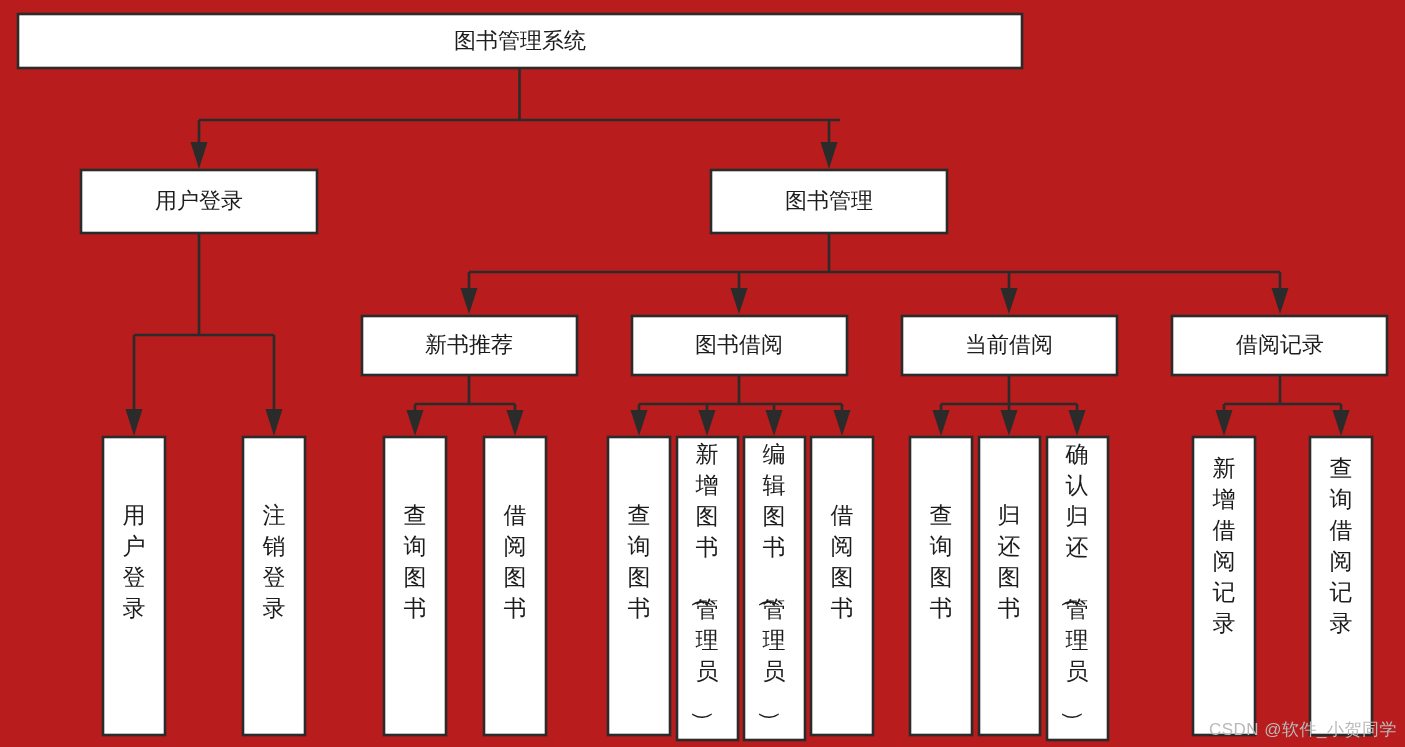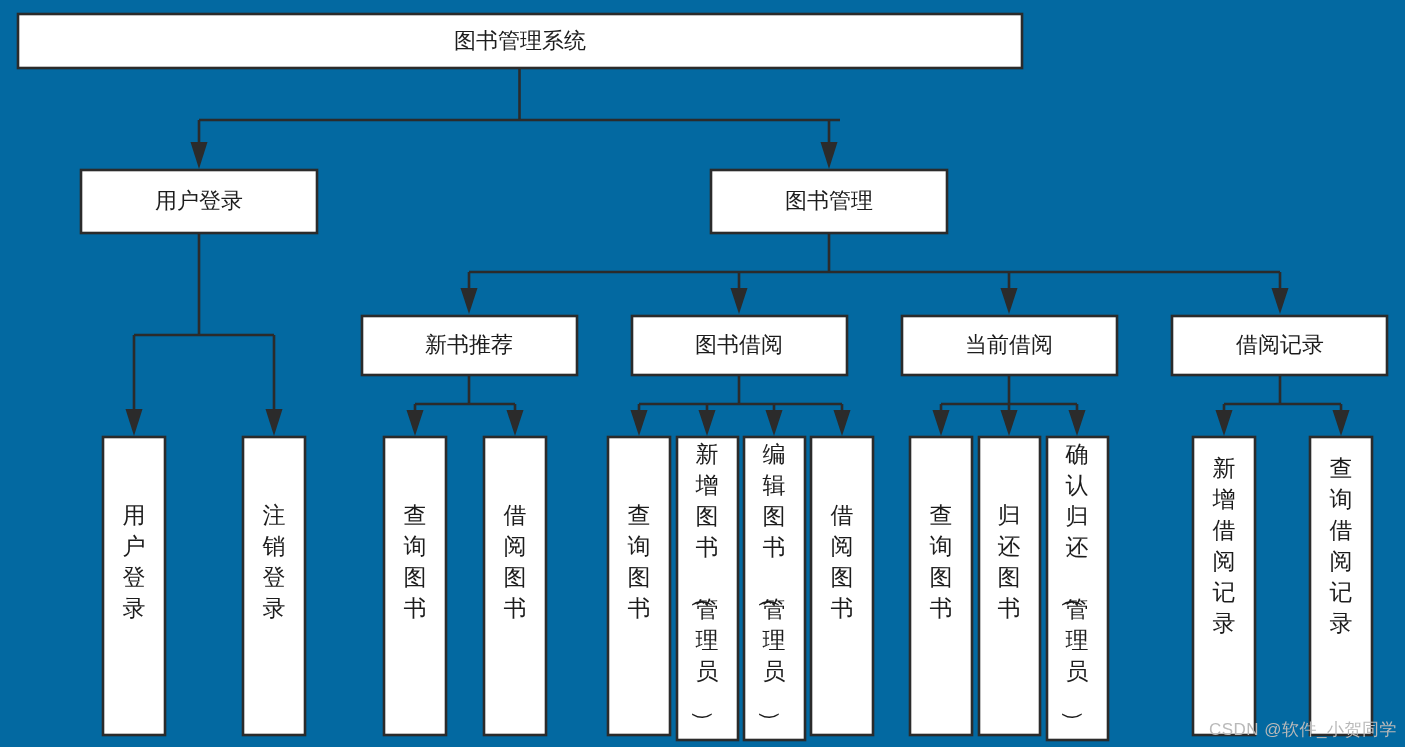--- a/index.html
+++ b/index.html
@@ -10,21 +10,21 @@
   body {
     width: 1405px;
     height: 747px;
     font-family: "Liberation Sans", "DejaVu Sans", sans-serif;
     overflow: hidden;
   }
   #diagram-root {
     position: relative;
     width: 1405px;
     height: 747px;
-    background: #0369a1;
+    background: #b91c1c;
   }
   svg.flow {
     position: absolute;
     left: 0;
     top: 0;
     width: 1405px;
     height: 747px;
     display: block;
   }
   .node-rect {

